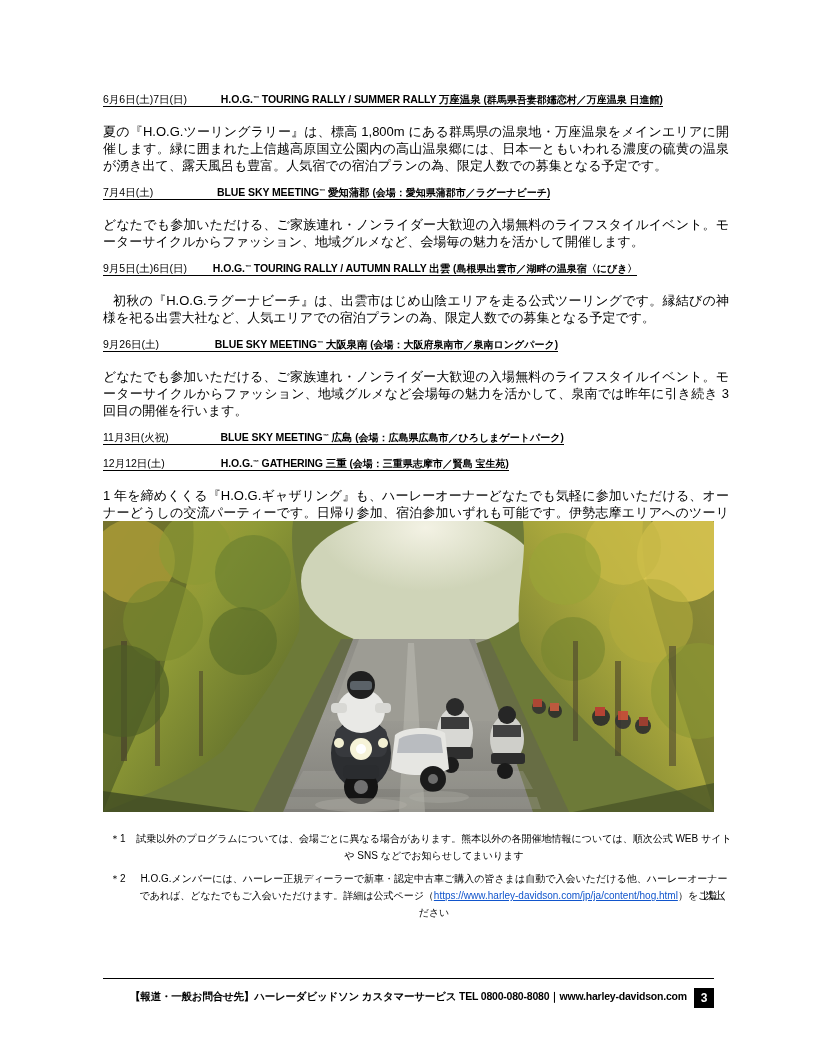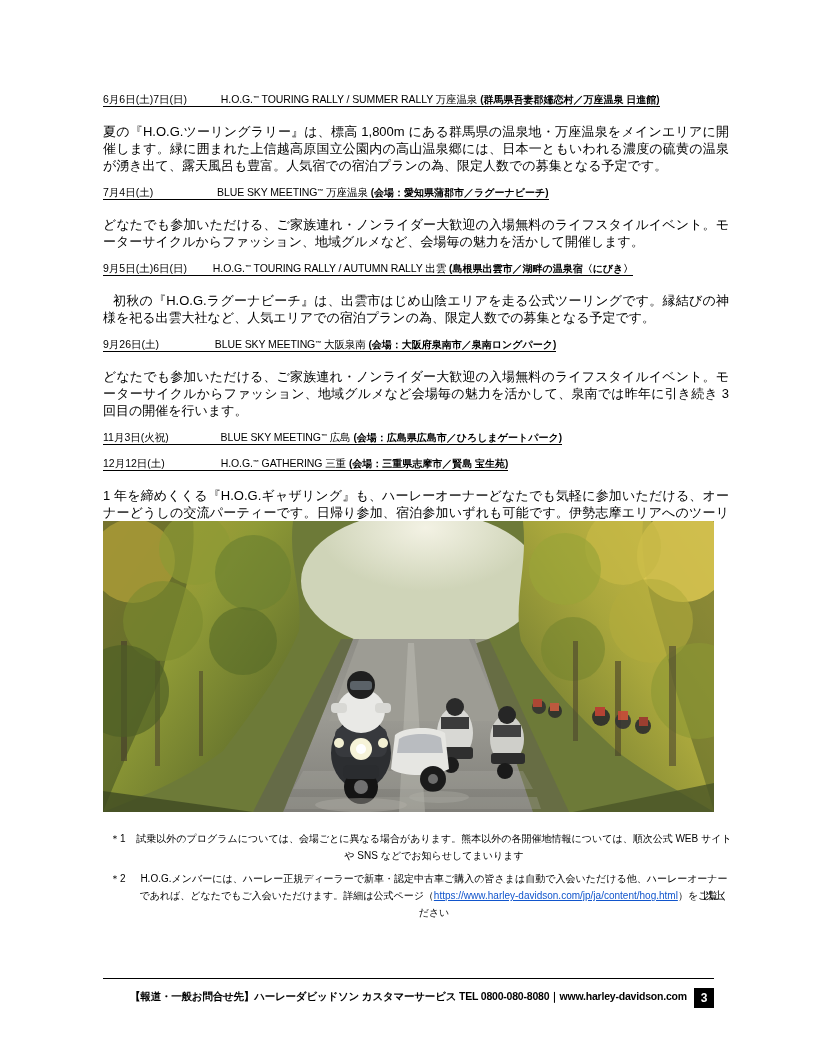--- a/index.html
+++ b/index.html
@@ -36,21 +36,21 @@
     font-weight: bold;
     white-space: nowrap;
   }
   .event-head .date {
     display: inline-block;
     font-weight: normal;
     font-size: 10.5px;
     text-align: center;
   }
   .event-head .title {
-    font-weight: normal;
+    font-weight: bold;
     letter-spacing: -0.1px;
   }
   .event-head .tm {
     font-size: 6px;
     vertical-align: top;
     position: relative;
     top: -1px;
   }
   .event-head .venue {
     font-weight: bold;
@@ -166,21 +166,21 @@
         </span>
       </div>
       <div class="event-body">夏の『H.O.G.ツーリングラリー』は、標高 1,800m にある群馬県の温泉地・万座温泉をメインエリアに開催します。緑に囲まれた上信越高原国立公園内の高山温泉郷には、日本一ともいわれる濃度の硫黄の温泉が湧き出て、露天風呂も豊富。人気宿での宿泊プランの為、限定人数での募集となる予定です。</div>
     </div>
 
     <div class="event">
       <div class="event-head">
         <span class="underline">
           <span class="date">7月4日(土)</span>
           <span style="display:inline-block;width:58px"></span>
-          <span class="title">BLUE SKY MEETING</span><span class="tm">™</span><span class="title"> 万座温泉</span>
+          <span class="title">BLUE SKY MEETING</span><span class="tm">™</span><span class="title"> 愛知蒲郡</span>
           <span class="venue">(会場：愛知県蒲郡市／ラグーナビーチ)</span>
         </span>
       </div>
       <div class="event-body">どなたでも参加いただける、ご家族連れ・ノンライダー大歓迎の入場無料のライフスタイルイベント。モーターサイクルからファッション、地域グルメなど、会場毎の魅力を活かして開催します。</div>
     </div>
 
     <div class="event">
       <div class="event-head">
         <span class="underline">
           <span class="date">9月5日(土)6日(日)</span>

